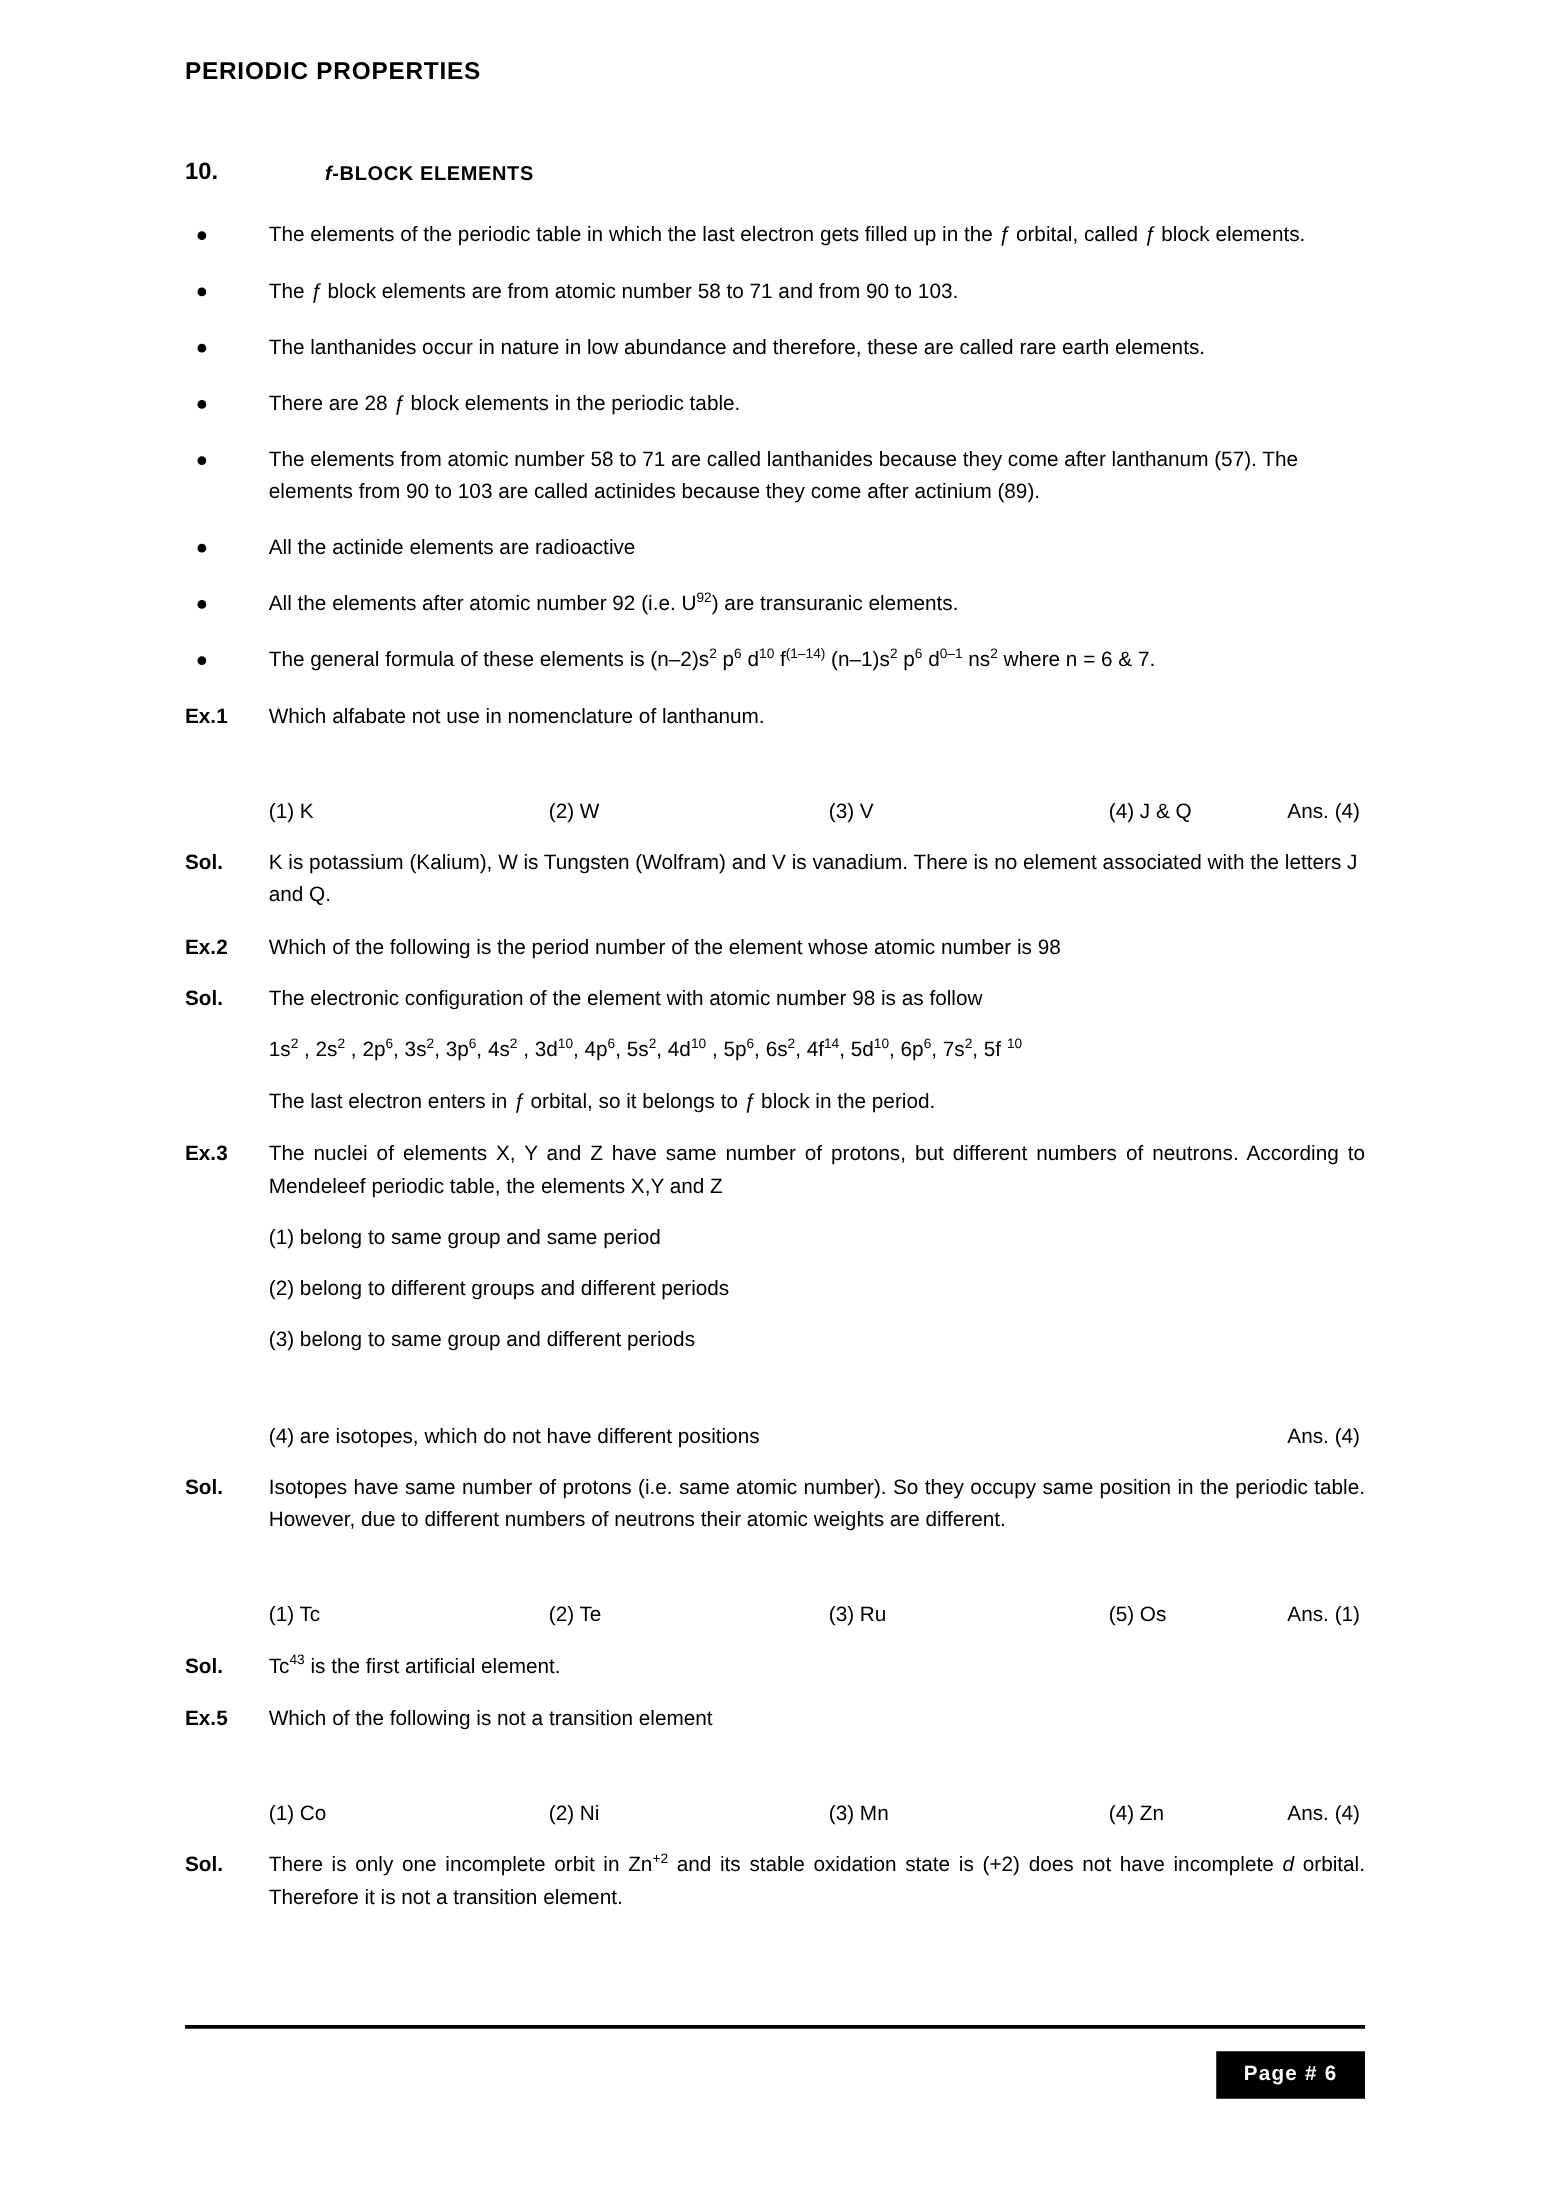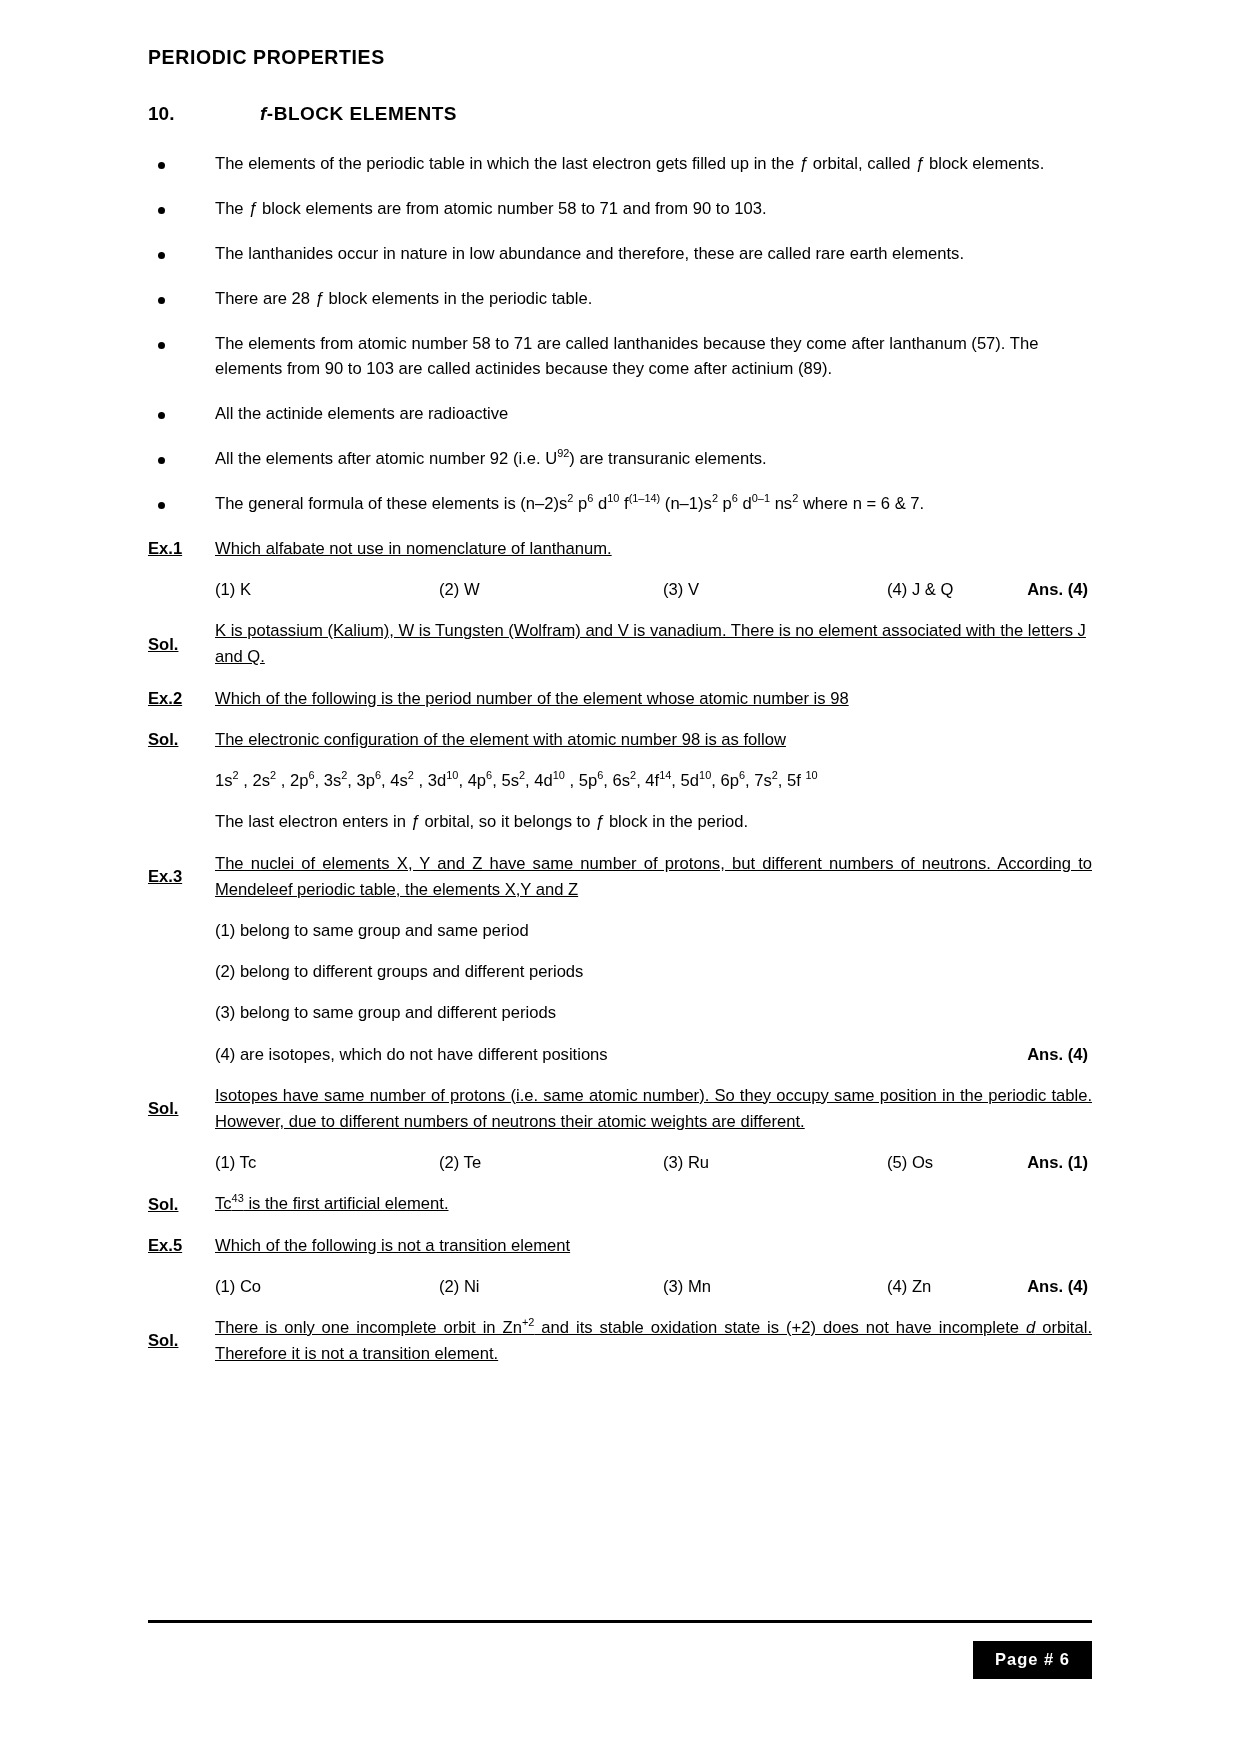--- a/index.html
+++ b/index.html
@@ -33,23 +33,24 @@
     margin: 0 0 26px 0;
     gap: 48px;
   }
   .section-num {
     font-size: 19px;
     font-weight: bold;
     width: 64px;
     flex: 0 0 64px;
   }
   .section-title {
-    font-size: 19px;
+    font-size: 16px;
     font-weight: bold;
     letter-spacing: 0.5px;
+    margin-top: 28px;
   }
   .it { font-style: italic; }
 
   .bullet-row {
     display: flex;
     align-items: flex-start;
     margin-bottom: 19px;
     line-height: 1.52;
   }
   .bullet-dot {
@@ -69,24 +70,23 @@
   }
   .bullet-text {
     flex: 1 1 auto;
     font-size: 16.6px;
     line-height: 1.56;
     text-align: left;
   }
 
   .qrow {
     display: flex;
-    align-items: center;
+    align-items: flex-start;
     margin-bottom: 15px;
     line-height: 1.55;
-    text-decoration: underline;
   }
   .qlabel {
     flex: 0 0 67px;
     width: 67px;
     font-size: 16.6px;
     font-weight: bold;
   }
   .qbody {
     flex: 1 1 auto;
     font-size: 16.6px;
@@ -116,23 +116,24 @@
   }
   .opt {
     flex: 0 0 224px;
     width: 224px;
   }
   .opt-last {
     flex: 0 0 auto;
   }
   .ans {
     margin-left: auto;
-    font-weight: bold;
+    font-weight: normal;
     white-space: nowrap;
     padding-right: 4px;
+    margin-top: 35px;
   }
 
   sup {
     font-size: 0.66em;
     vertical-align: super;
     line-height: 0;
   }
 
   .footer-rule {
     position: absolute;

